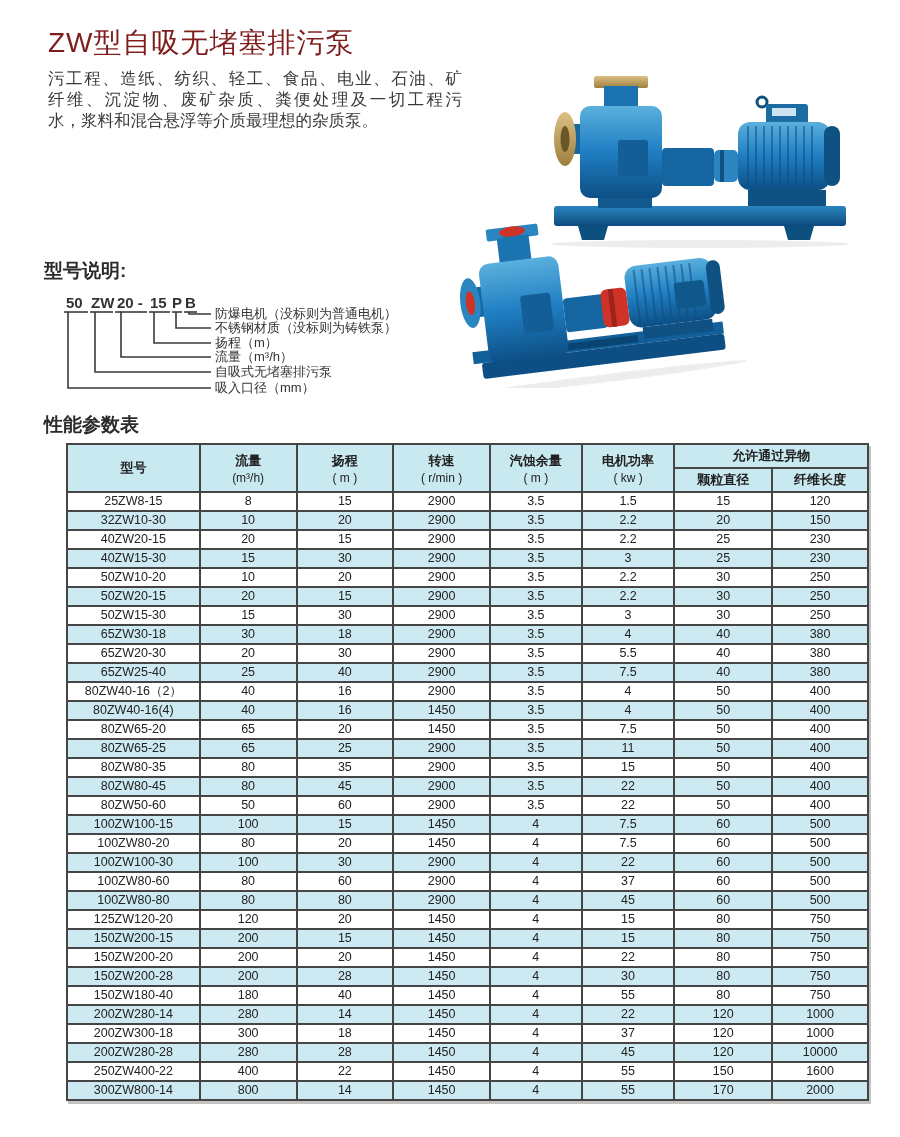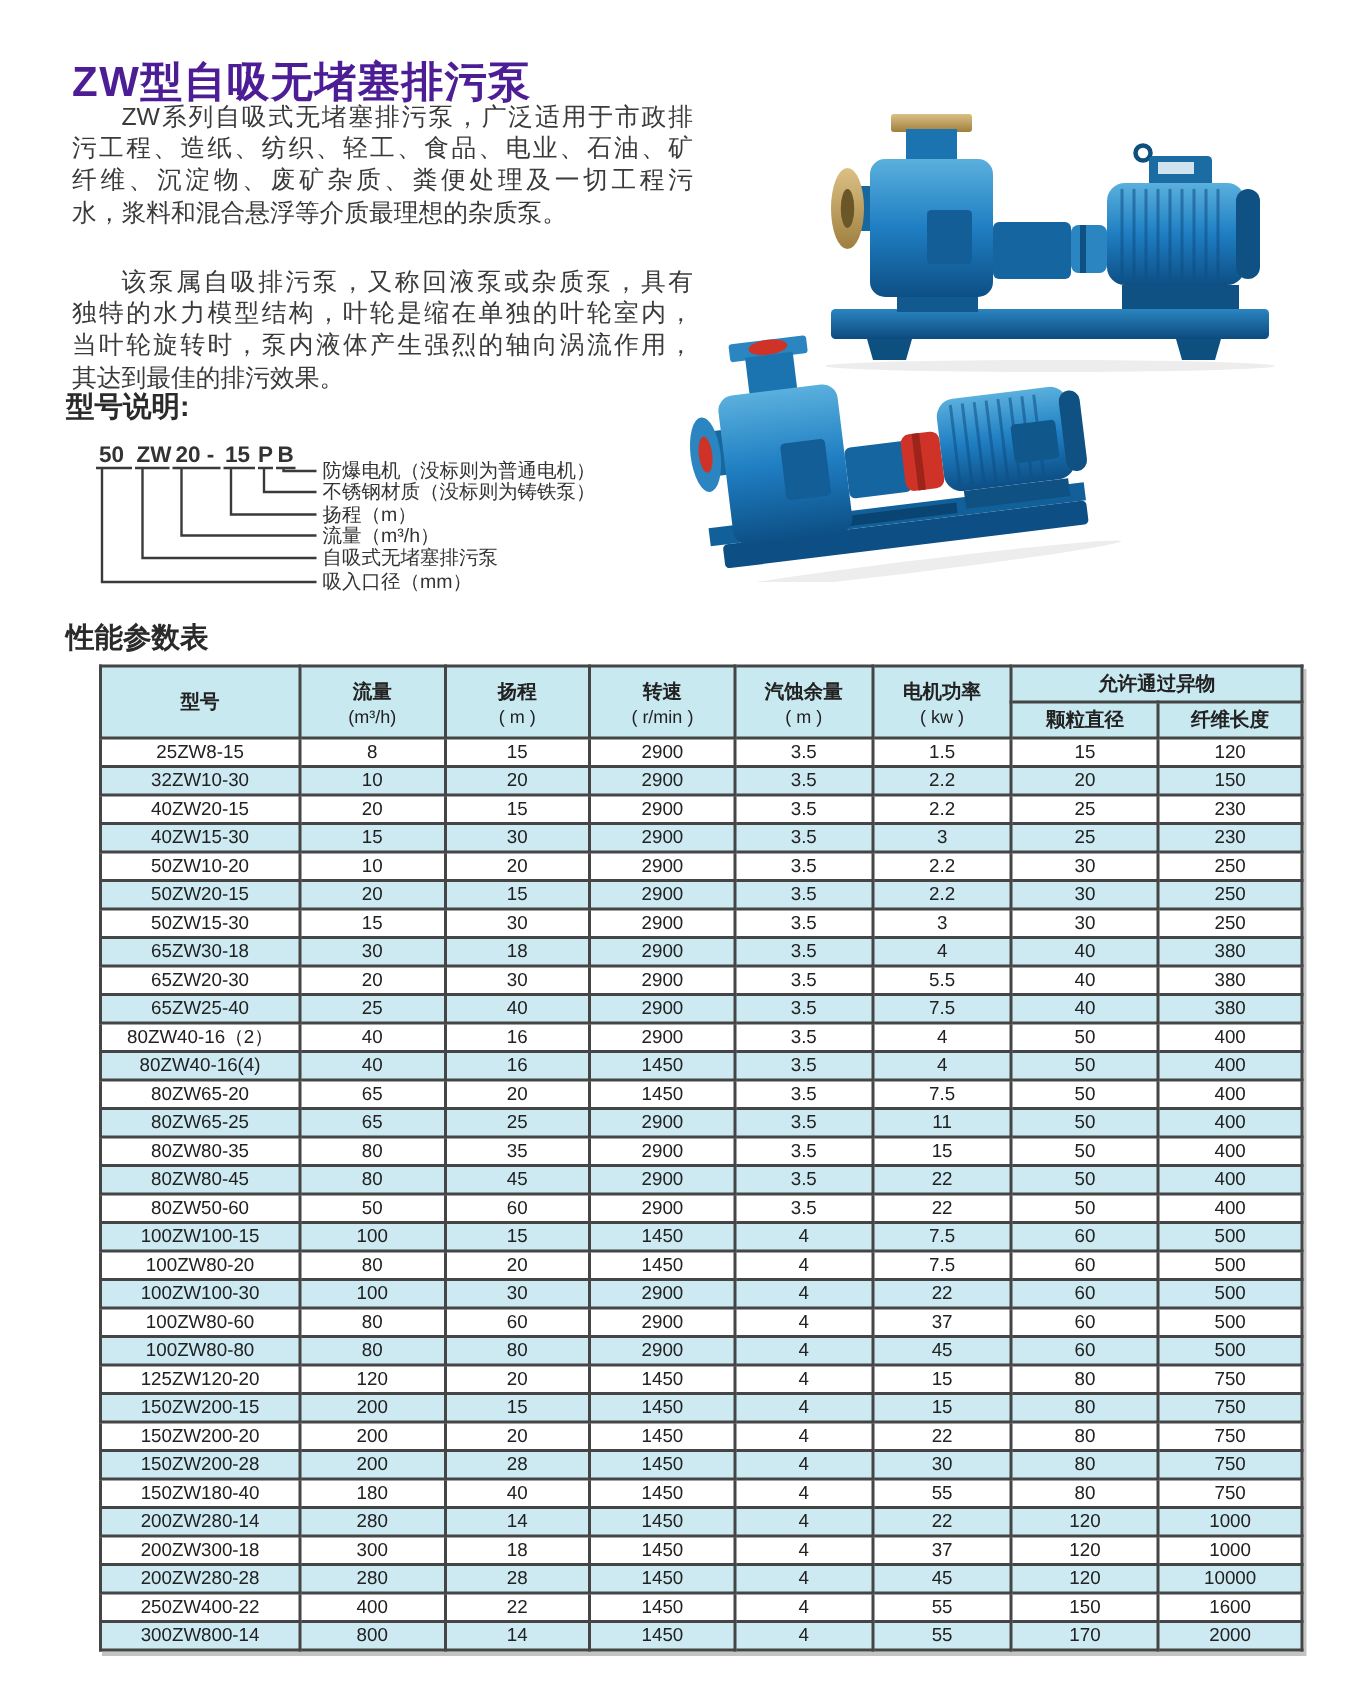--- a/index.html
+++ b/index.html
@@ -1,19 +1,19 @@
 <!DOCTYPE html>
 <html><head>
 <meta charset="utf-8">
 <style>
   html,body{margin:0;padding:0;background:#ffffff;}
   .page{position:relative;width:900px;height:1137px;background:#fff;overflow:hidden;
         font-family:"Liberation Sans", sans-serif;color:#333;}
-  .page-title{position:absolute;left:48px;top:36px;font-size:28px;font-weight:bold;
-        letter-spacing:1px;color:#4c1d95;}
+  .page-title{position:absolute;left:48px;top:24px;font-size:28px;font-weight:normal;
+        letter-spacing:1px;color:#7f1d1d;}
   .intro{position:absolute;left:48px;top:68px;width:414px;font-size:16.5px;
         line-height:21.2px;color:#3a3a3a;}
   .intro .line{text-align:justify;text-align-last:justify;white-space:nowrap;}
   .intro .line.last{text-align-last:left;}
   .intro .line.first{text-indent:33px;}
   .section-heading{position:absolute;left:44px;font-size:19px;font-weight:bold;color:#2a2a2a;}
   #model-heading{top:258px;}
   #table-heading{top:412px;}
   
   .diagram{position:absolute;left:55px;top:292px;width:420px;height:112px;}
@@ -36,30 +36,23 @@
   #pump2{left:448px;top:196px;}
 </style>
 </head>
 <body>
 
 <div class="page">
 
   <div class="page-title">ZW型自吸无堵塞排污泵</div>
 
   <div class="intro" id="para1">
-      <div class="line first">ZW系列自吸式无堵塞排污泵，广泛适用于市政排</div>
       <div class="line">污工程、造纸、纺织、轻工、食品、电业、石油、矿</div>
       <div class="line">纤维、沉淀物、废矿杂质、粪便处理及一切工程污</div>
       <div class="line last">水，浆料和混合悬浮等介质最理想的杂质泵。</div>
-    </div>
-  <div class="intro" id="para2" style="top:178px;">
-      <div class="line first">该泵属自吸排污泵，又称回液泵或杂质泵，具有</div>
-      <div class="line">独特的水力模型结构，叶轮是缩在单独的叶轮室内，</div>
-      <div class="line">当叶轮旋转时，泵内液体产生强烈的轴向涡流作用，</div>
-      <div class="line last">其达到最佳的排污效果。</div>
     </div>
 
   <svg id="pump1" class="pump" width="322" height="186" viewBox="0 0 322 186" role="img">
     <defs>
       <linearGradient id="p1body" x1="0" y1="0" x2="0" y2="1">
         <stop offset="0" stop-color="#5ab0dd"></stop>
           <stop offset="0.5" stop-color="#1f7ec2"></stop>
           <stop offset="1" stop-color="#0d4f85"></stop>
       </linearGradient>
       <linearGradient id="p1brass" x1="0" y1="0" x2="0" y2="1">

